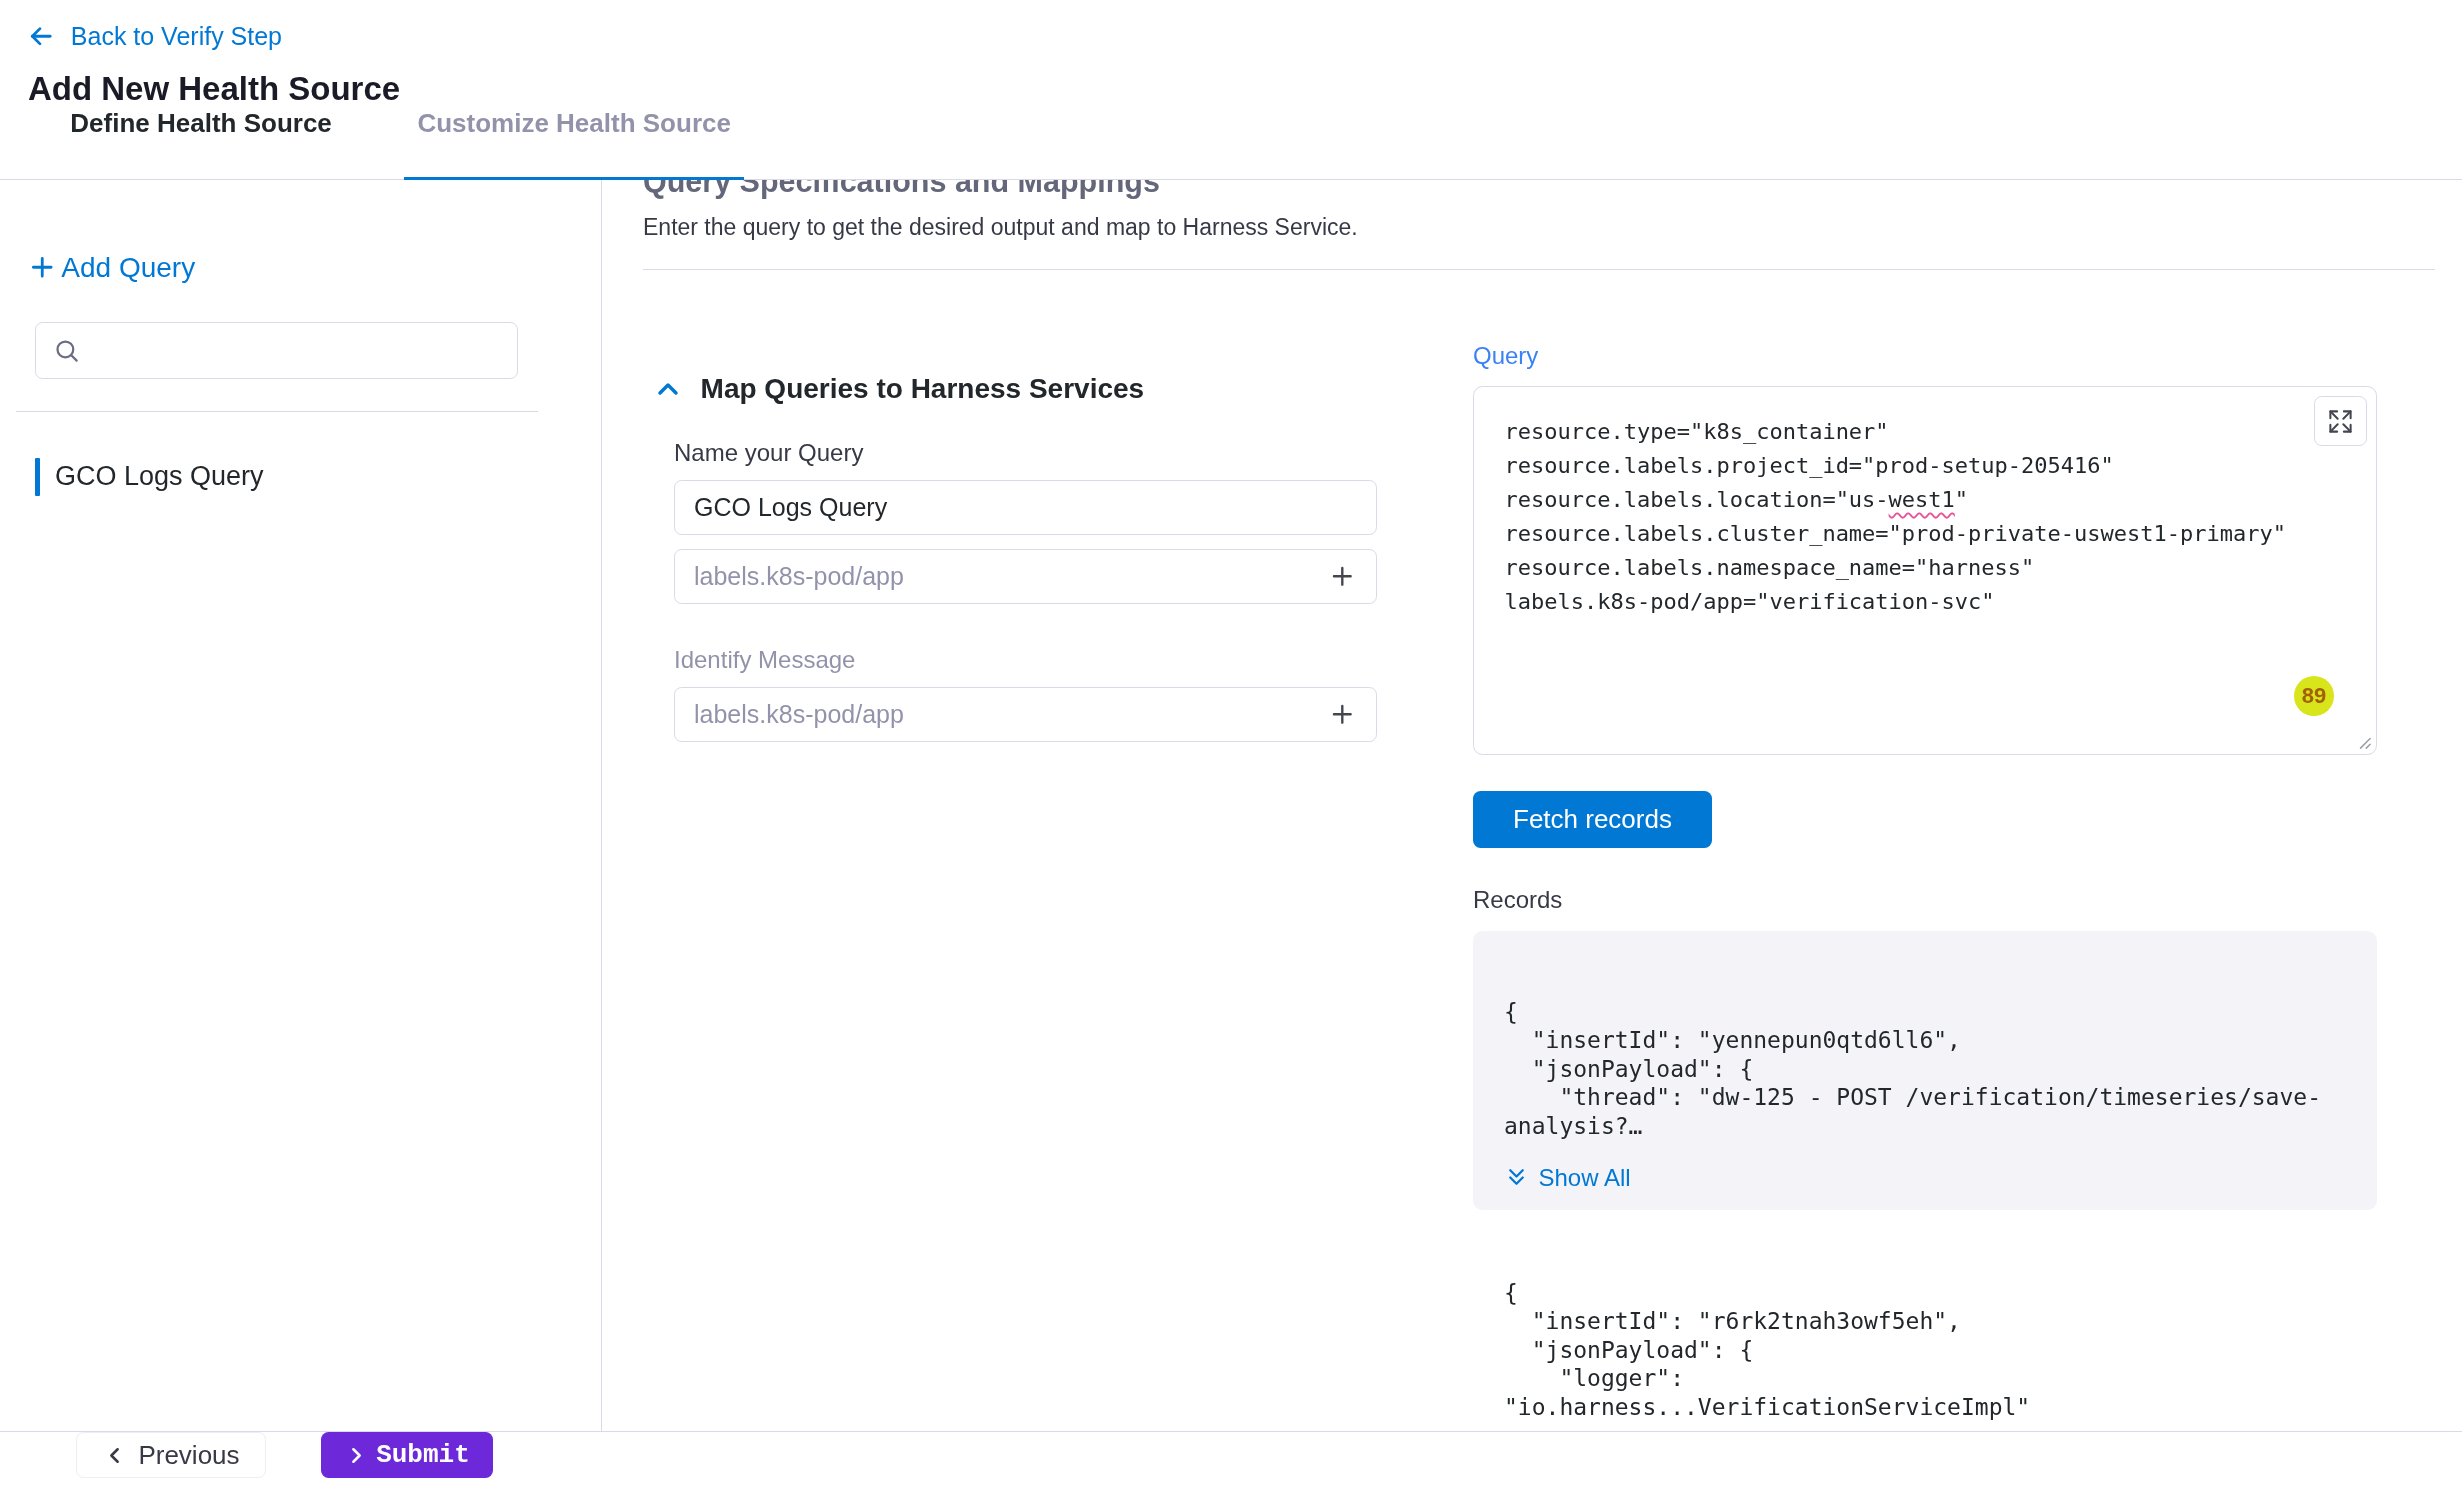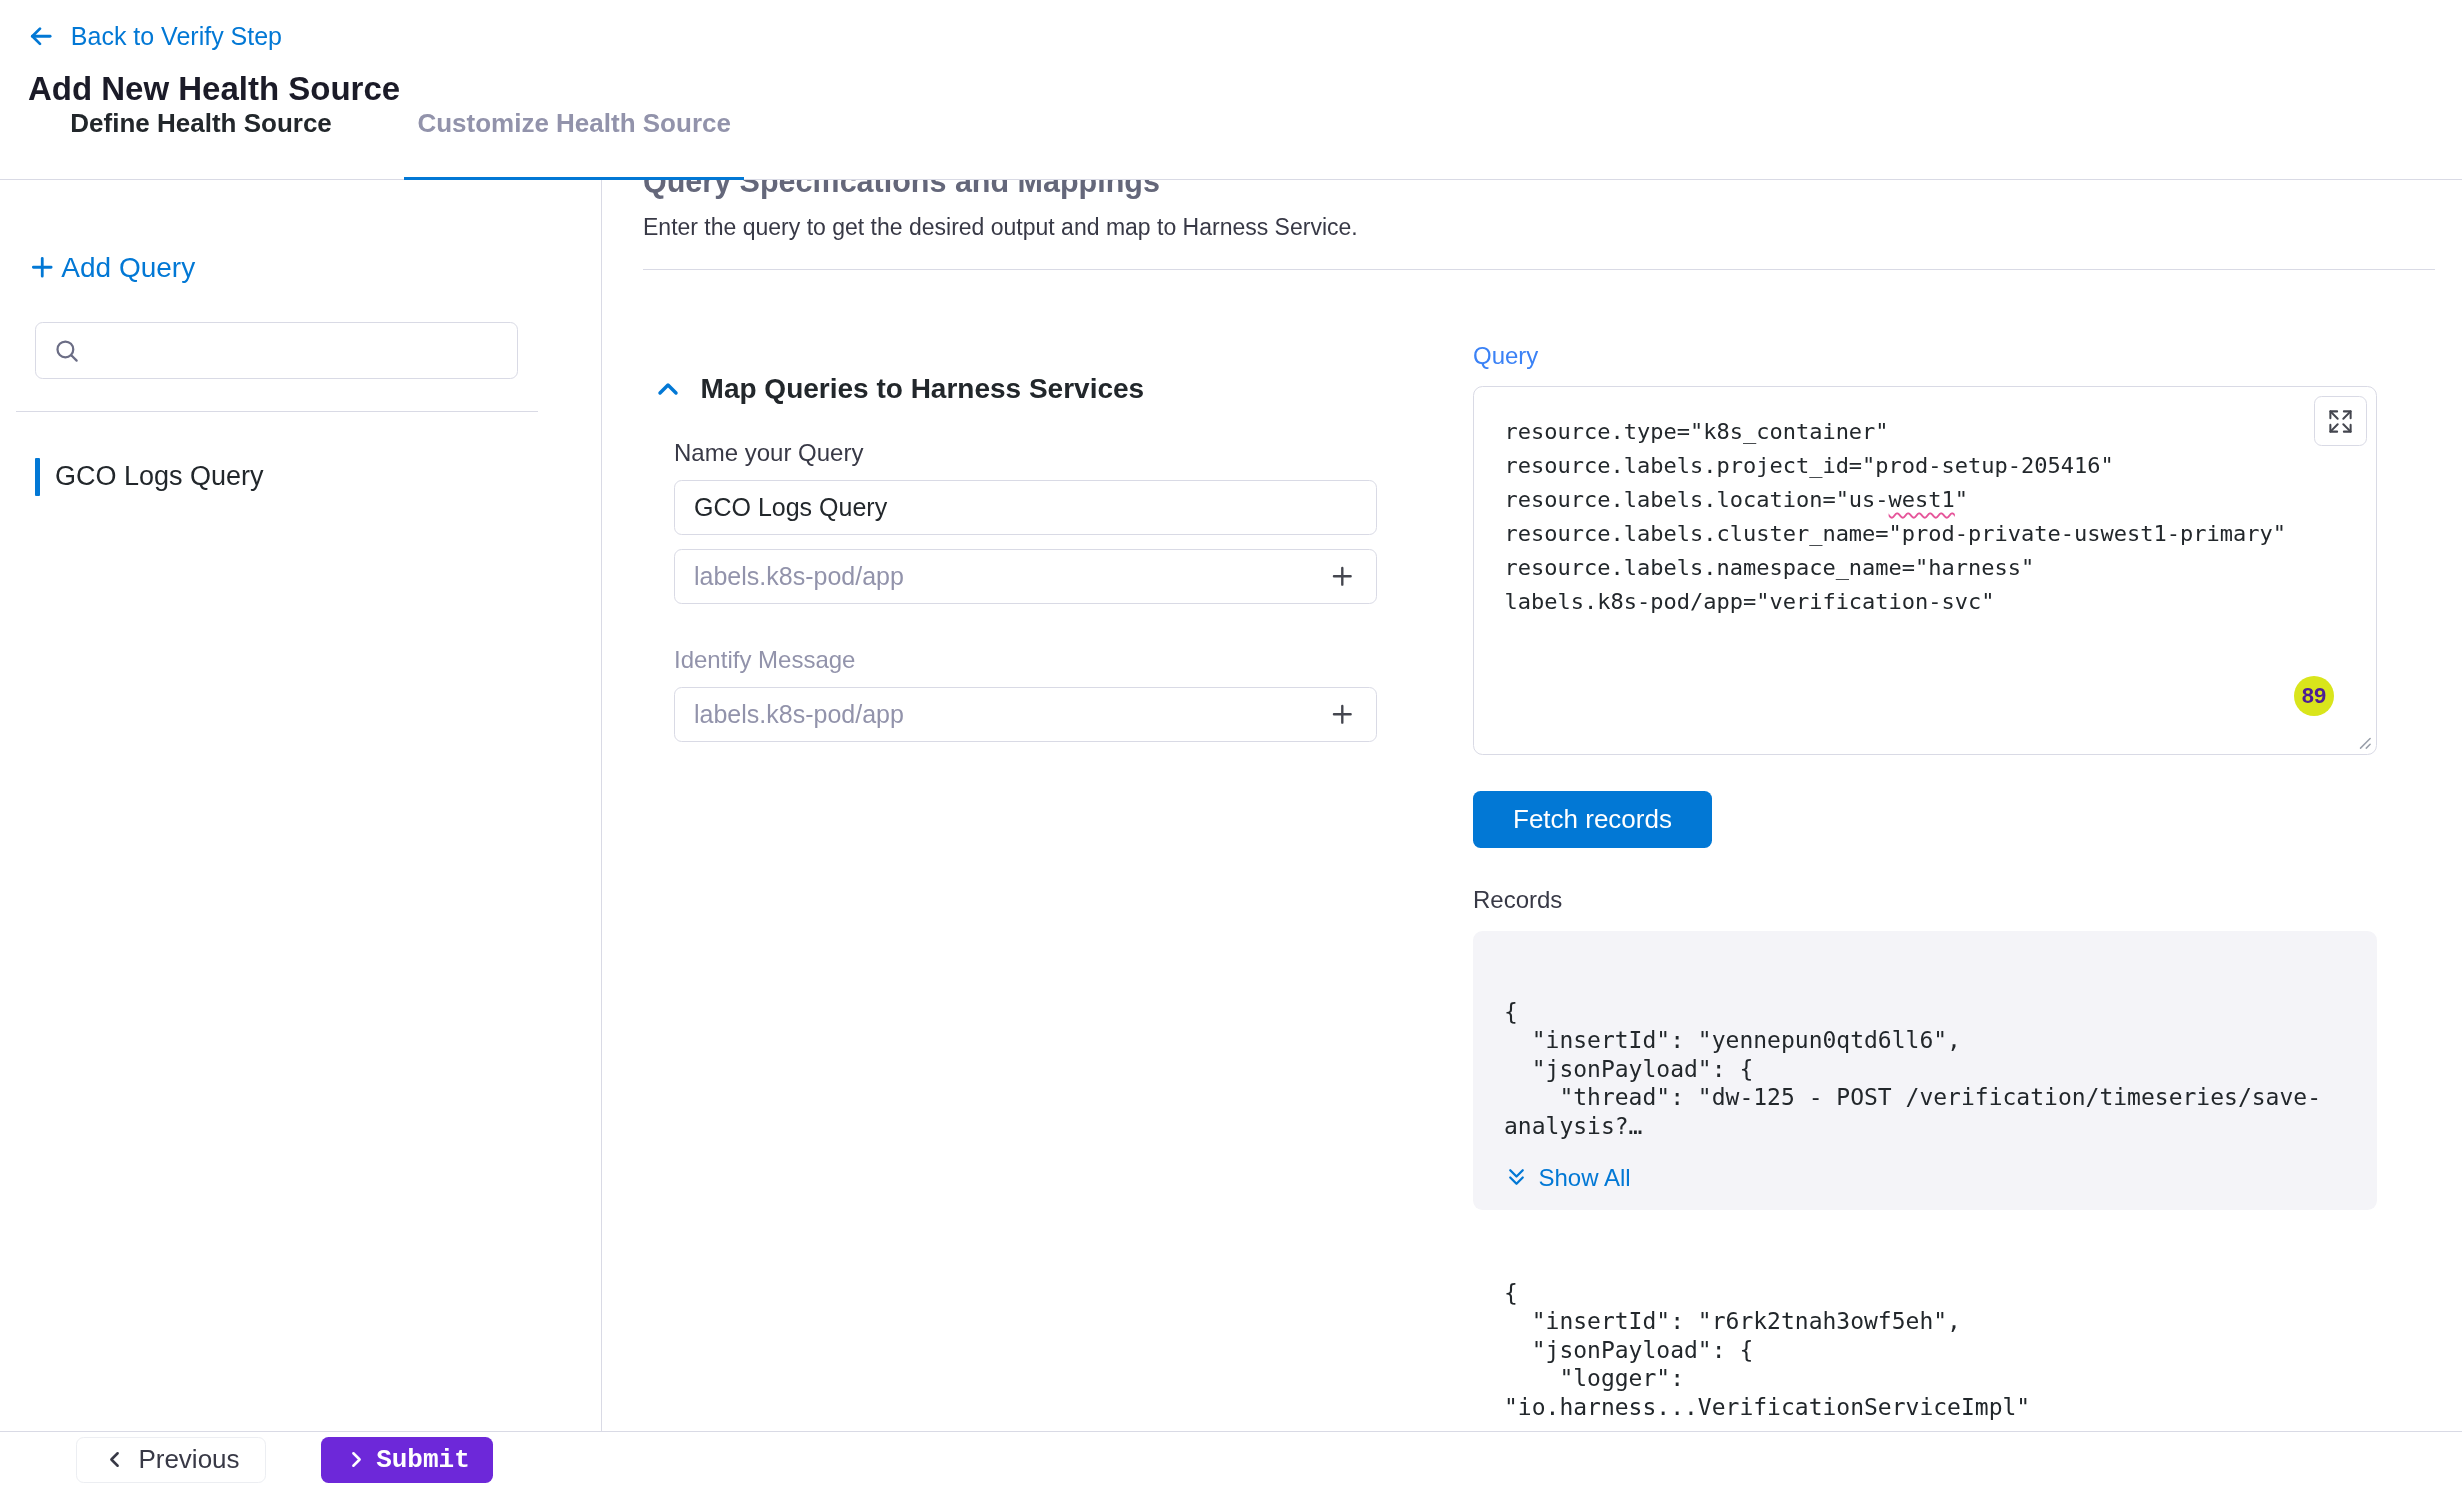--- a/index.html
+++ b/index.html
@@ -77,42 +77,42 @@
                border-radius:9.5px; background:#fff; padding:28.6px 30.5px;
                font-family:"DejaVu Sans Mono", monospace; font-size:22px; line-height:34px;
                color:#22272b; }
   .query-box .qline { white-space:pre; }
   .misspell { text-decoration:underline wavy #e5559a; text-decoration-thickness:1.9px; text-underline-offset:4.8px; }
   .expand-btn { position:absolute; top:9.5px; right:9.5px; width:53px; height:50px;
                 border:1px solid #d9dae5; border-radius:7.6px; background:#fff;
                 display:flex; align-items:center; justify-content:center; cursor:pointer; }
   .expand-btn svg { width:27px; height:27px; }
   .char-badge { position:absolute; right:42px; bottom:38px; width:40px; height:40px;
-                border-radius:50%; background:#d9e51b; color:#4c1d95; font-size:22px; font-weight:700;
+                border-radius:50%; background:#d9e51b; color:#a16207; font-size:22px; font-weight:700;
                 display:flex; align-items:center; justify-content:center;
                 font-family:"Liberation Sans", sans-serif; }
   .resize-handle { position:absolute; right:2.9px; bottom:2.9px; width:23px; height:23px; cursor:nwse-resize; }
 
   .fetch-btn { margin-top:36px; height:57px; padding:0 40px; background:#0278d5; color:#fff;
                font-size:26px; border:none; border-radius:7.6px; cursor:pointer;
                font-family:"Liberation Sans", sans-serif; }
 
   .records-label { font-size:24px; color:#383946; margin-top:38px; }
   .records-box { margin-top:17px; height:279px; background:#f4f4f8; border-radius:9.5px;
                  padding:67px 31px 0 31px; overflow:hidden; }
   .mono-line { font-family:"DejaVu Sans Mono", monospace; font-size:23px; line-height:28.6px;
                color:#22272b; white-space:pre; }
   .show-all { display:inline-flex; align-items:center; gap:9.5px; color:#0278d5; font-size:24px;
               font-weight:500; margin-top:23px; cursor:pointer; }
   .show-all svg { width:25px; height:25px; }
   .record2 { margin-top:69px; padding-left:31px; }
 
   
   .footer { flex:none; height:56px; border-top:1px solid #d9dae5; background:#fff;
-            display:flex; align-items:center; padding-left:76px; }
+            display:flex; align-items:flex-start; padding-left:76px; }
   .prev-btn { display:flex; align-items:center; gap:11.4px; height:46px; padding:0 25px;
               background:#fff; border:1px solid #eceef2; border-radius:7.6px; font-size:26px;
               color:#383946; cursor:pointer; font-family:"Liberation Sans", sans-serif; }
   .prev-btn svg { width:25px; height:25px; }
   .submit-btn { display:flex; align-items:center; gap:7.6px; height:46px; padding:0 23px;
                 margin-left:55px; background:#6d28d9; border:none; border-radius:7.6px;
                 font-size:26px; font-weight:600; color:#fff; cursor:pointer;
                 font-family:Liberation Mono, monospace; }
   .submit-btn svg { width:25px; height:25px; }
 </style>

